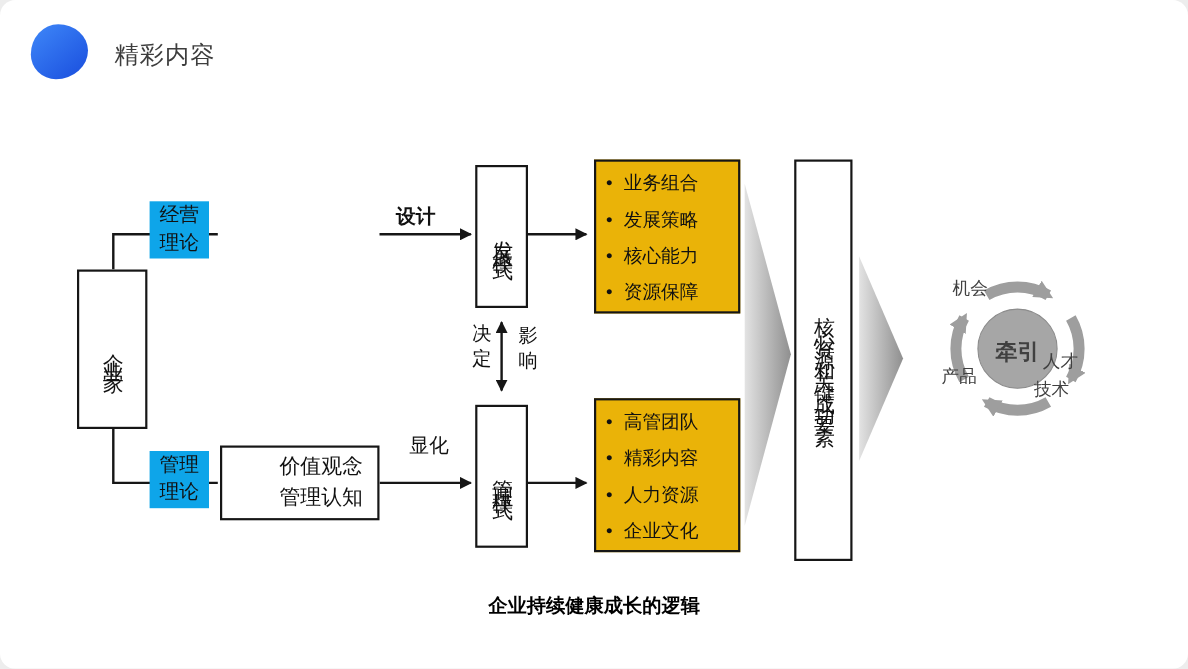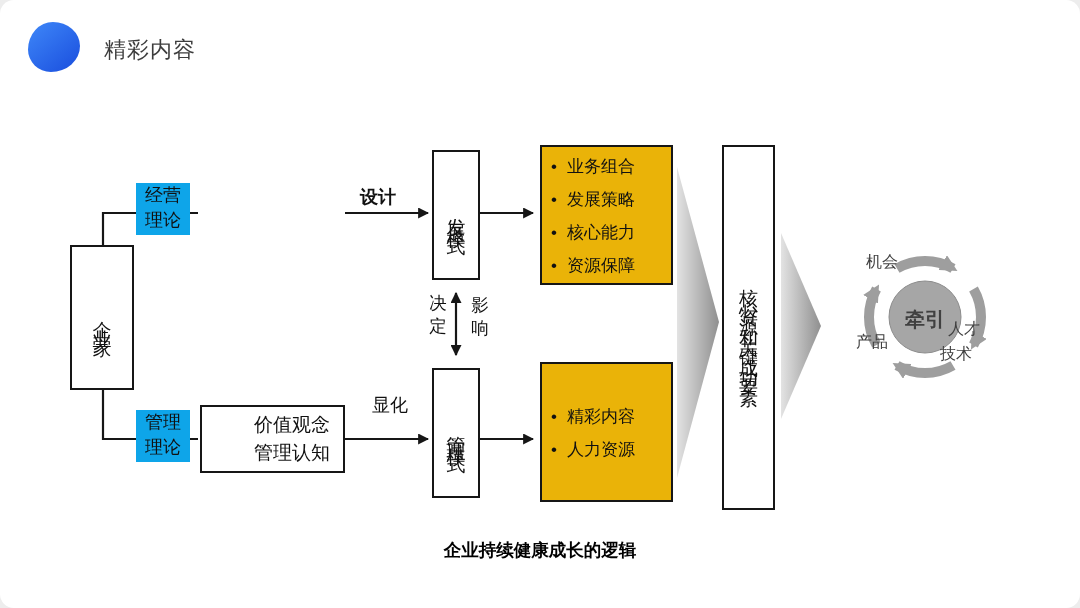--- a/index.html
+++ b/index.html
@@ -162,22 +162,24 @@
   <div class="dbox" style="left:200px; top:405px; width:145px; height:68px;padding-left:39px;">
     <span class="two-line">价值观念
 管理认知</span>
   </div>
   <div class="free-label" style="left:350px; top:393px; width:80px;">显化</div>
   <div class="dbox" style="left:432px; top:368px; width:48px; height:130px;">
     <span class="vtext sp6">管理模式</span>
   </div>
   <div class="items-box" style="left:540px; top:362px; width:133px; height:140px;">
     <ul>
+      <li>高管团队</li>
       <li>精彩内容</li>
       <li>人力资源</li>
+      <li>企业文化</li>
     </ul>
   </div>
 
   <div class="dbox" style="left:722px; top:145px; width:53px; height:365px;">
     <span class="vtext sp10">核心资源和关键成功要素</span>
   </div>
 
   <svg class="cycle-svg" width="168" height="172" viewBox="0 0 168 172">
     <defs>
       <marker id="gah" viewBox="0 0 10 10" refX="7" refY="5" markerWidth="17" markerHeight="17" markerUnits="userSpaceOnUse" orient="auto">

